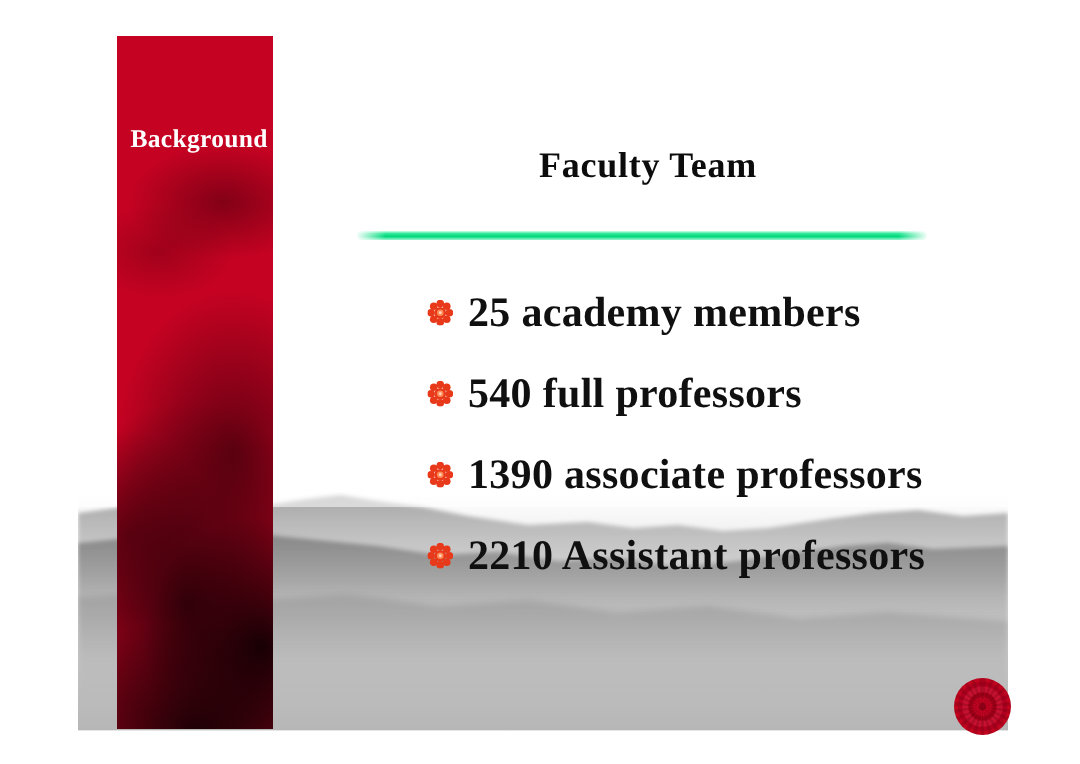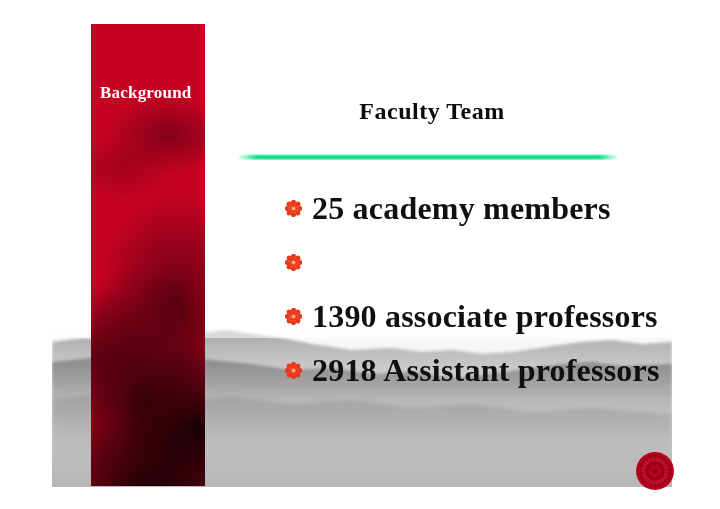--- a/index.html
+++ b/index.html
@@ -10,21 +10,21 @@
     overflow:hidden;
     font-family:"Liberation Serif","DejaVu Serif",serif;
   }
   
   .mountains{
     position:absolute;left:52px;top:328px;width:620px;height:159px;
   }
   .mountains svg{display:block;}
   
   .banner{
-    position:absolute;left:91px;top:24px;width:114px;height:462px;
+    position:absolute;left:78px;top:24px;width:104px;height:462px;
     background-color:#c50222;
     background-image:
       radial-gradient(ellipse 90px 55px at 68% 24%, rgba(75,0,12,.55) 0%, rgba(75,0,12,0) 70%),
       radial-gradient(ellipse 70px 45px at 28% 31%, rgba(90,0,14,.35) 0%, rgba(90,0,14,0) 70%),
       radial-gradient(ellipse 110px 150px at 75% 60%, rgba(45,0,8,.65) 0%, rgba(45,0,8,0) 72%),
       radial-gradient(ellipse 130px 180px at 45% 82%, rgba(25,0,5,.8) 0%, rgba(25,0,5,0) 75%),
       radial-gradient(ellipse 100px 110px at 92% 88%, rgba(5,0,1,.9) 0%, rgba(5,0,1,0) 78%),
       radial-gradient(ellipse 80px 100px at 8% 72%, rgba(60,0,10,.5) 0%, rgba(60,0,10,0) 70%),
       radial-gradient(ellipse 150px 90px at 50% 100%, rgba(10,0,2,.85) 0%, rgba(10,0,2,0) 80%);
   }
@@ -49,21 +49,21 @@
     position:absolute;left:285px;top:190px;margin:0;padding:0;
     list-style:none;
   }
   .bullets li{
     display:flex;align-items:center;gap:10px;
     margin:0 0 17px 0;height:37px;
     white-space:nowrap;
   }
   .bullet-icon{flex:0 0 auto;width:17px;height:17px;display:inline-block;}
   .bullet-text{
-    color:#101010;font-size:32px;font-weight:bold;letter-spacing:.2px;
+    color:#101010;font-size:28px;font-weight:bold;letter-spacing:.2px;
   }
   .logo{
     position:absolute;left:636px;top:452px;width:38px;height:38px;
     border-radius:50%;
     background-image:
       repeating-conic-gradient(rgba(110,0,16,.28) 0deg 8deg, rgba(110,0,16,0) 8deg 16deg),
       radial-gradient(circle at 50% 50%, #8f0016 0px 2px, #c10322 3px 6px, #9c0018 7px 9px, #c61030 10px 13px, #ad001f 14px 16px, #c2041f 17px 19px);
   }
 </style>
 </head>
@@ -151,20 +151,21 @@
               <circle cx="10" cy="17.2" r="3"></circle>
               <circle cx="4.9" cy="15.1" r="3"></circle>
               <circle cx="2.8" cy="10" r="3"></circle>
               <circle cx="4.9" cy="4.9" r="3"></circle>
               <circle cx="10" cy="10" r="4.6"></circle>
             </g>
             <circle cx="10" cy="10" r="2.6" fill="#ff8a55"></circle>
             <circle cx="10" cy="10" r="1.1" fill="#ffd9c4"></circle>
           </svg>
       </span>
+      <span class="bullet-text">540 full professors</span>
     </li>
     <li>
       <span class="bullet-icon">
         <svg width="17" height="17" viewBox="0 0 20 20" xmlns="http://www.w3.org/2000/svg">
             <g fill="#e8391a">
               <circle cx="10" cy="2.8" r="3"></circle>
               <circle cx="15.1" cy="4.9" r="3"></circle>
               <circle cx="17.2" cy="10" r="3"></circle>
               <circle cx="15.1" cy="15.1" r="3"></circle>
               <circle cx="10" cy="17.2" r="3"></circle>
@@ -190,19 +191,19 @@
               <circle cx="10" cy="17.2" r="3"></circle>
               <circle cx="4.9" cy="15.1" r="3"></circle>
               <circle cx="2.8" cy="10" r="3"></circle>
               <circle cx="4.9" cy="4.9" r="3"></circle>
               <circle cx="10" cy="10" r="4.6"></circle>
             </g>
             <circle cx="10" cy="10" r="2.6" fill="#ff8a55"></circle>
             <circle cx="10" cy="10" r="1.1" fill="#ffd9c4"></circle>
           </svg>
       </span>
-      <span class="bullet-text">2918 Assistant professors</span>
+      <span class="bullet-text">2210 Assistant professors</span>
     </li>
   </ul>
 
   <div class="logo"></div>
 
 </div>
 
 </body></html>

